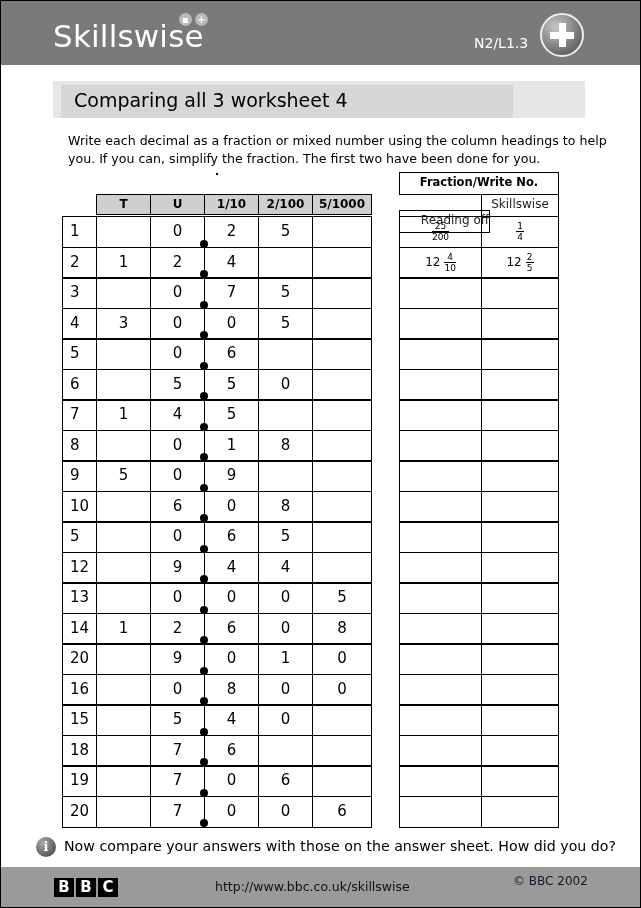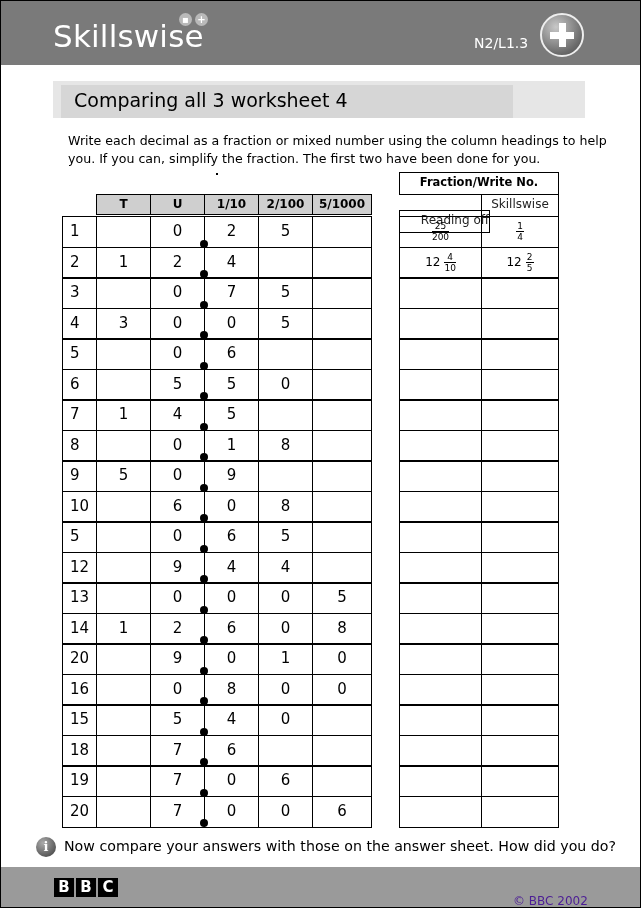--- a/index.html
+++ b/index.html
@@ -89,21 +89,21 @@
   }
   .footer {
     position: absolute; left: 1px; top: 867px; width: 639px; height: 40px; background: #9a9a9a;
   }
   .bbc { position: absolute; left: 53px; top: 11px; display: flex; gap: 2px; }
   .bbc span {
     display: block; width: 20px; height: 19px; background: #000; color: #fff; font-weight: bold;
     font-size: 15px; line-height: 19px; text-align: center; font-family: "DejaVu Sans", sans-serif;
   }
   .url { position: absolute; left: 214px; top: 12px; font-size: 12.5px; color: #111; font-family: "DejaVu Sans", sans-serif; }
-  .copyright { position: absolute; left: 512px; top: 27px; font-size: 12px; color: #4c1d95; font-family: "DejaVu Sans", sans-serif; }
+  .copyright { position: absolute; left: 512px; top: 7px; font-size: 12px; color: #0f172a; font-family: "DejaVu Sans", sans-serif; }
 </style>
 </head>
 <body>
 
 <div class="frame"></div>
 
 <div class="header">
   <div class="logo">Skillswise</div>
   <div class="logo-dots">
     <div class="logo-dot" style="left:0;top:0;">▪</div>
@@ -355,14 +355,15 @@
 
 <div class="info-icon">i</div>
 <div class="info-text">Now compare your answers with those on the answer sheet. How did you do?</div>
 
 <div class="footer">
   <div class="bbc">
     <span>B</span>
     <span>B</span>
     <span>C</span>
   </div>
+  <div class="url">http://www.bbc.co.uk/skillswise</div>
   <div class="copyright">© BBC 2002</div>
 </div>
 
 </body></html>

